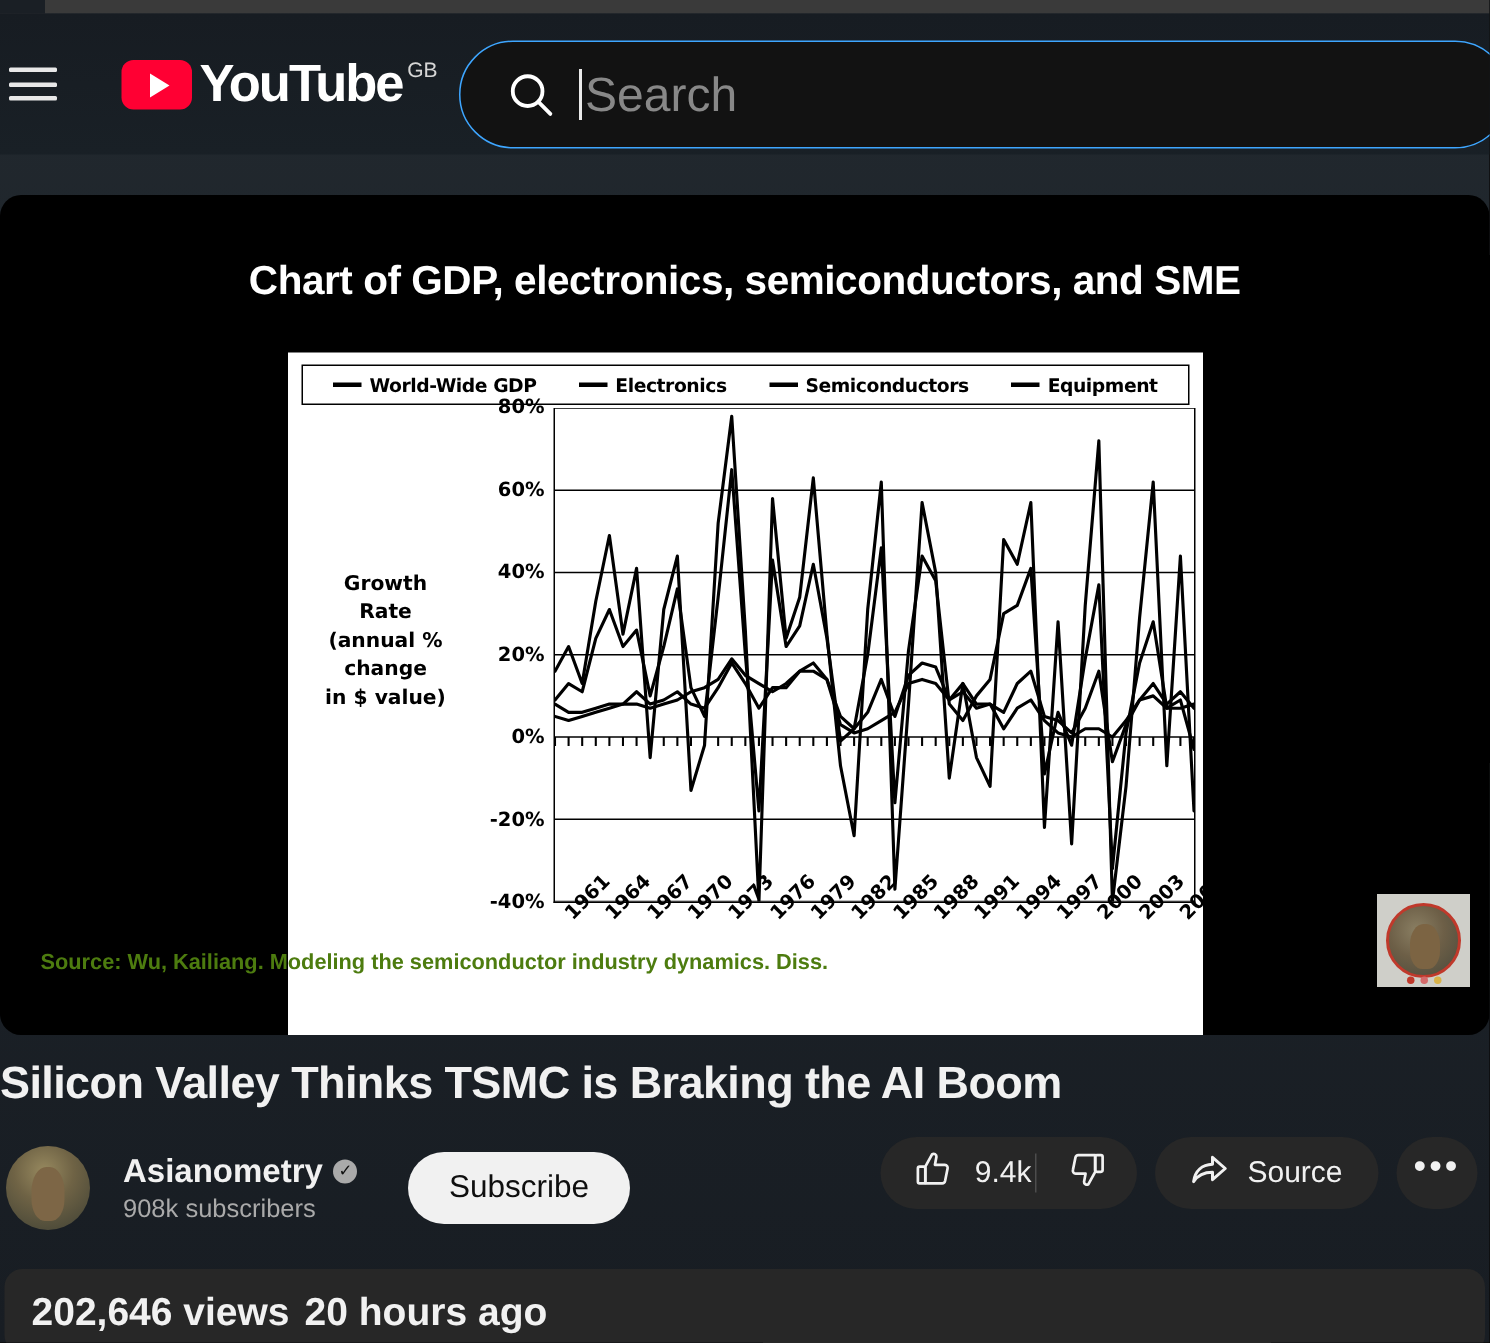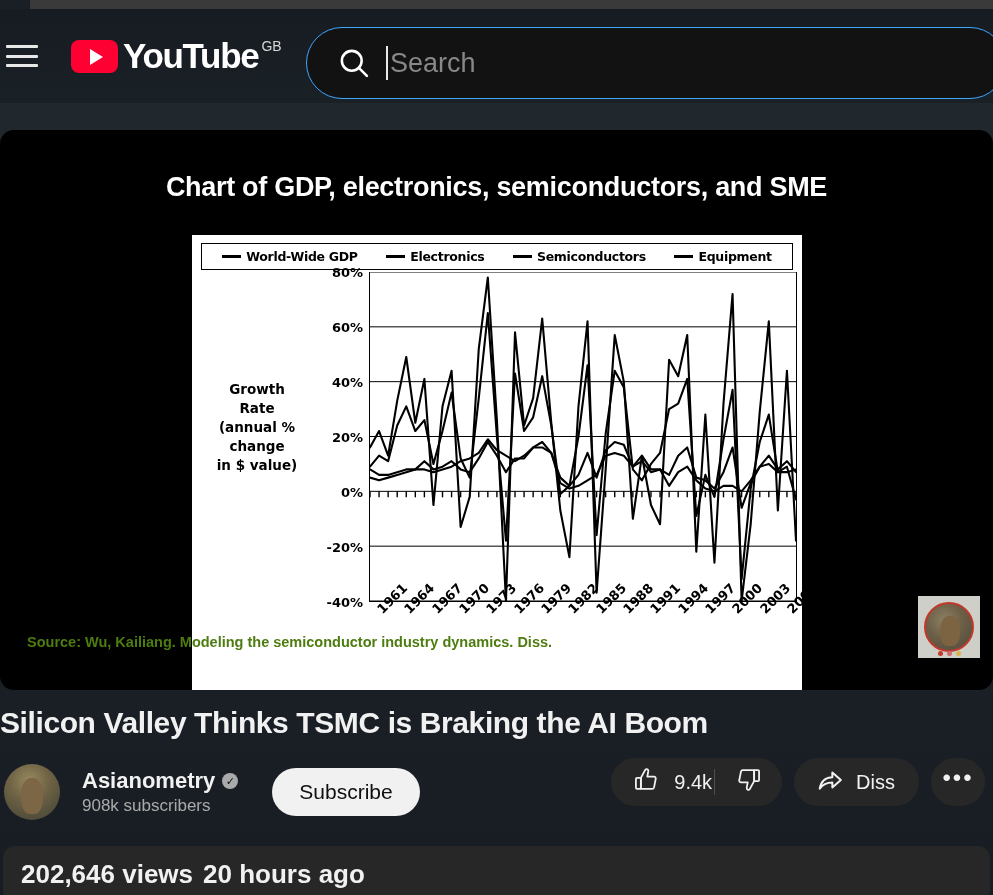--- a/index.html
+++ b/index.html
@@ -32,21 +32,21 @@
     background: linear-gradient(180deg,#171c22 0%,#192026 100%);
   }
   .ham {
     width: 34px; height: 26px; margin-left: 5px;
     display: flex; flex-direction: column; justify-content: space-between;
     cursor: pointer; padding: 2px 1px;
   }
   .ham span { display: block; height: 3px; background: #e8e8e8; border-radius: 1px; }
 
   .logo-wrap {
-    display: flex; align-items: flex-start; margin-left: 32px; cursor: pointer;
+    display: flex; align-items: flex-start; margin-left: 42px; cursor: pointer;
   }
   .yt-play {
     width: 47px; height: 33px; background: #ff0033; border-radius: 8px;
     display: flex; align-items: center; justify-content: center;
     margin-top: 4px;
   }
   .yt-play::after {
     content: ""; width: 0; height: 0;
     border-left: 13px solid #fff;
     border-top: 8px solid transparent;
@@ -68,21 +68,21 @@
     border: 1px solid #3ea6ff;
     border-radius: 40px;
     background: #121212;
     display: flex; align-items: center;
   }
   .search-icon-box { margin-left: 29px; display: flex; align-items: center; }
   .caret {
     width: 2px; height: 34px; background: #e9e9e9; margin-left: 14px;
   }
   .search-ph {
-    color: #888; font-size: 27px; margin-left: 2px; font-weight: 400;
+    color: #888; font-size: 32px; margin-left: 2px; font-weight: 400;
   }
 
   
   .player {
     position: absolute; left: 0; top: 130px;
     width: 993px; height: 560px;
     background: #000;
     border-radius: 14px;
     overflow: hidden;
   }
@@ -465,21 +465,21 @@
         </span>
       </span>
     </div>
 
     <div class="pill share">
       <span>
         <svg width="28" height="28" viewBox="0 0 24 24" fill="none" stroke="#f1f1f1" stroke-width="1.7" stroke-linejoin="round" stroke-linecap="round">
           <path d="M3.2 19.5 C4 13.4 8 9.9 14 9.6 V5.6 L21.3 12 L14 18.4 V14.2 C9 14.2 5.6 15.9 3.2 19.5 Z"></path>
         </svg>
       </span>
-      <span>Diss</span>
+      <span>Source</span>
     </div>
 
     <div class="pill more">•••</div>
   </div>
 
   <div class="descbox">
     <span class="descmeta">202,646 views</span>
     <span class="descmeta" style="margin-left:10px;">20 hours ago</span>
   </div>
 

